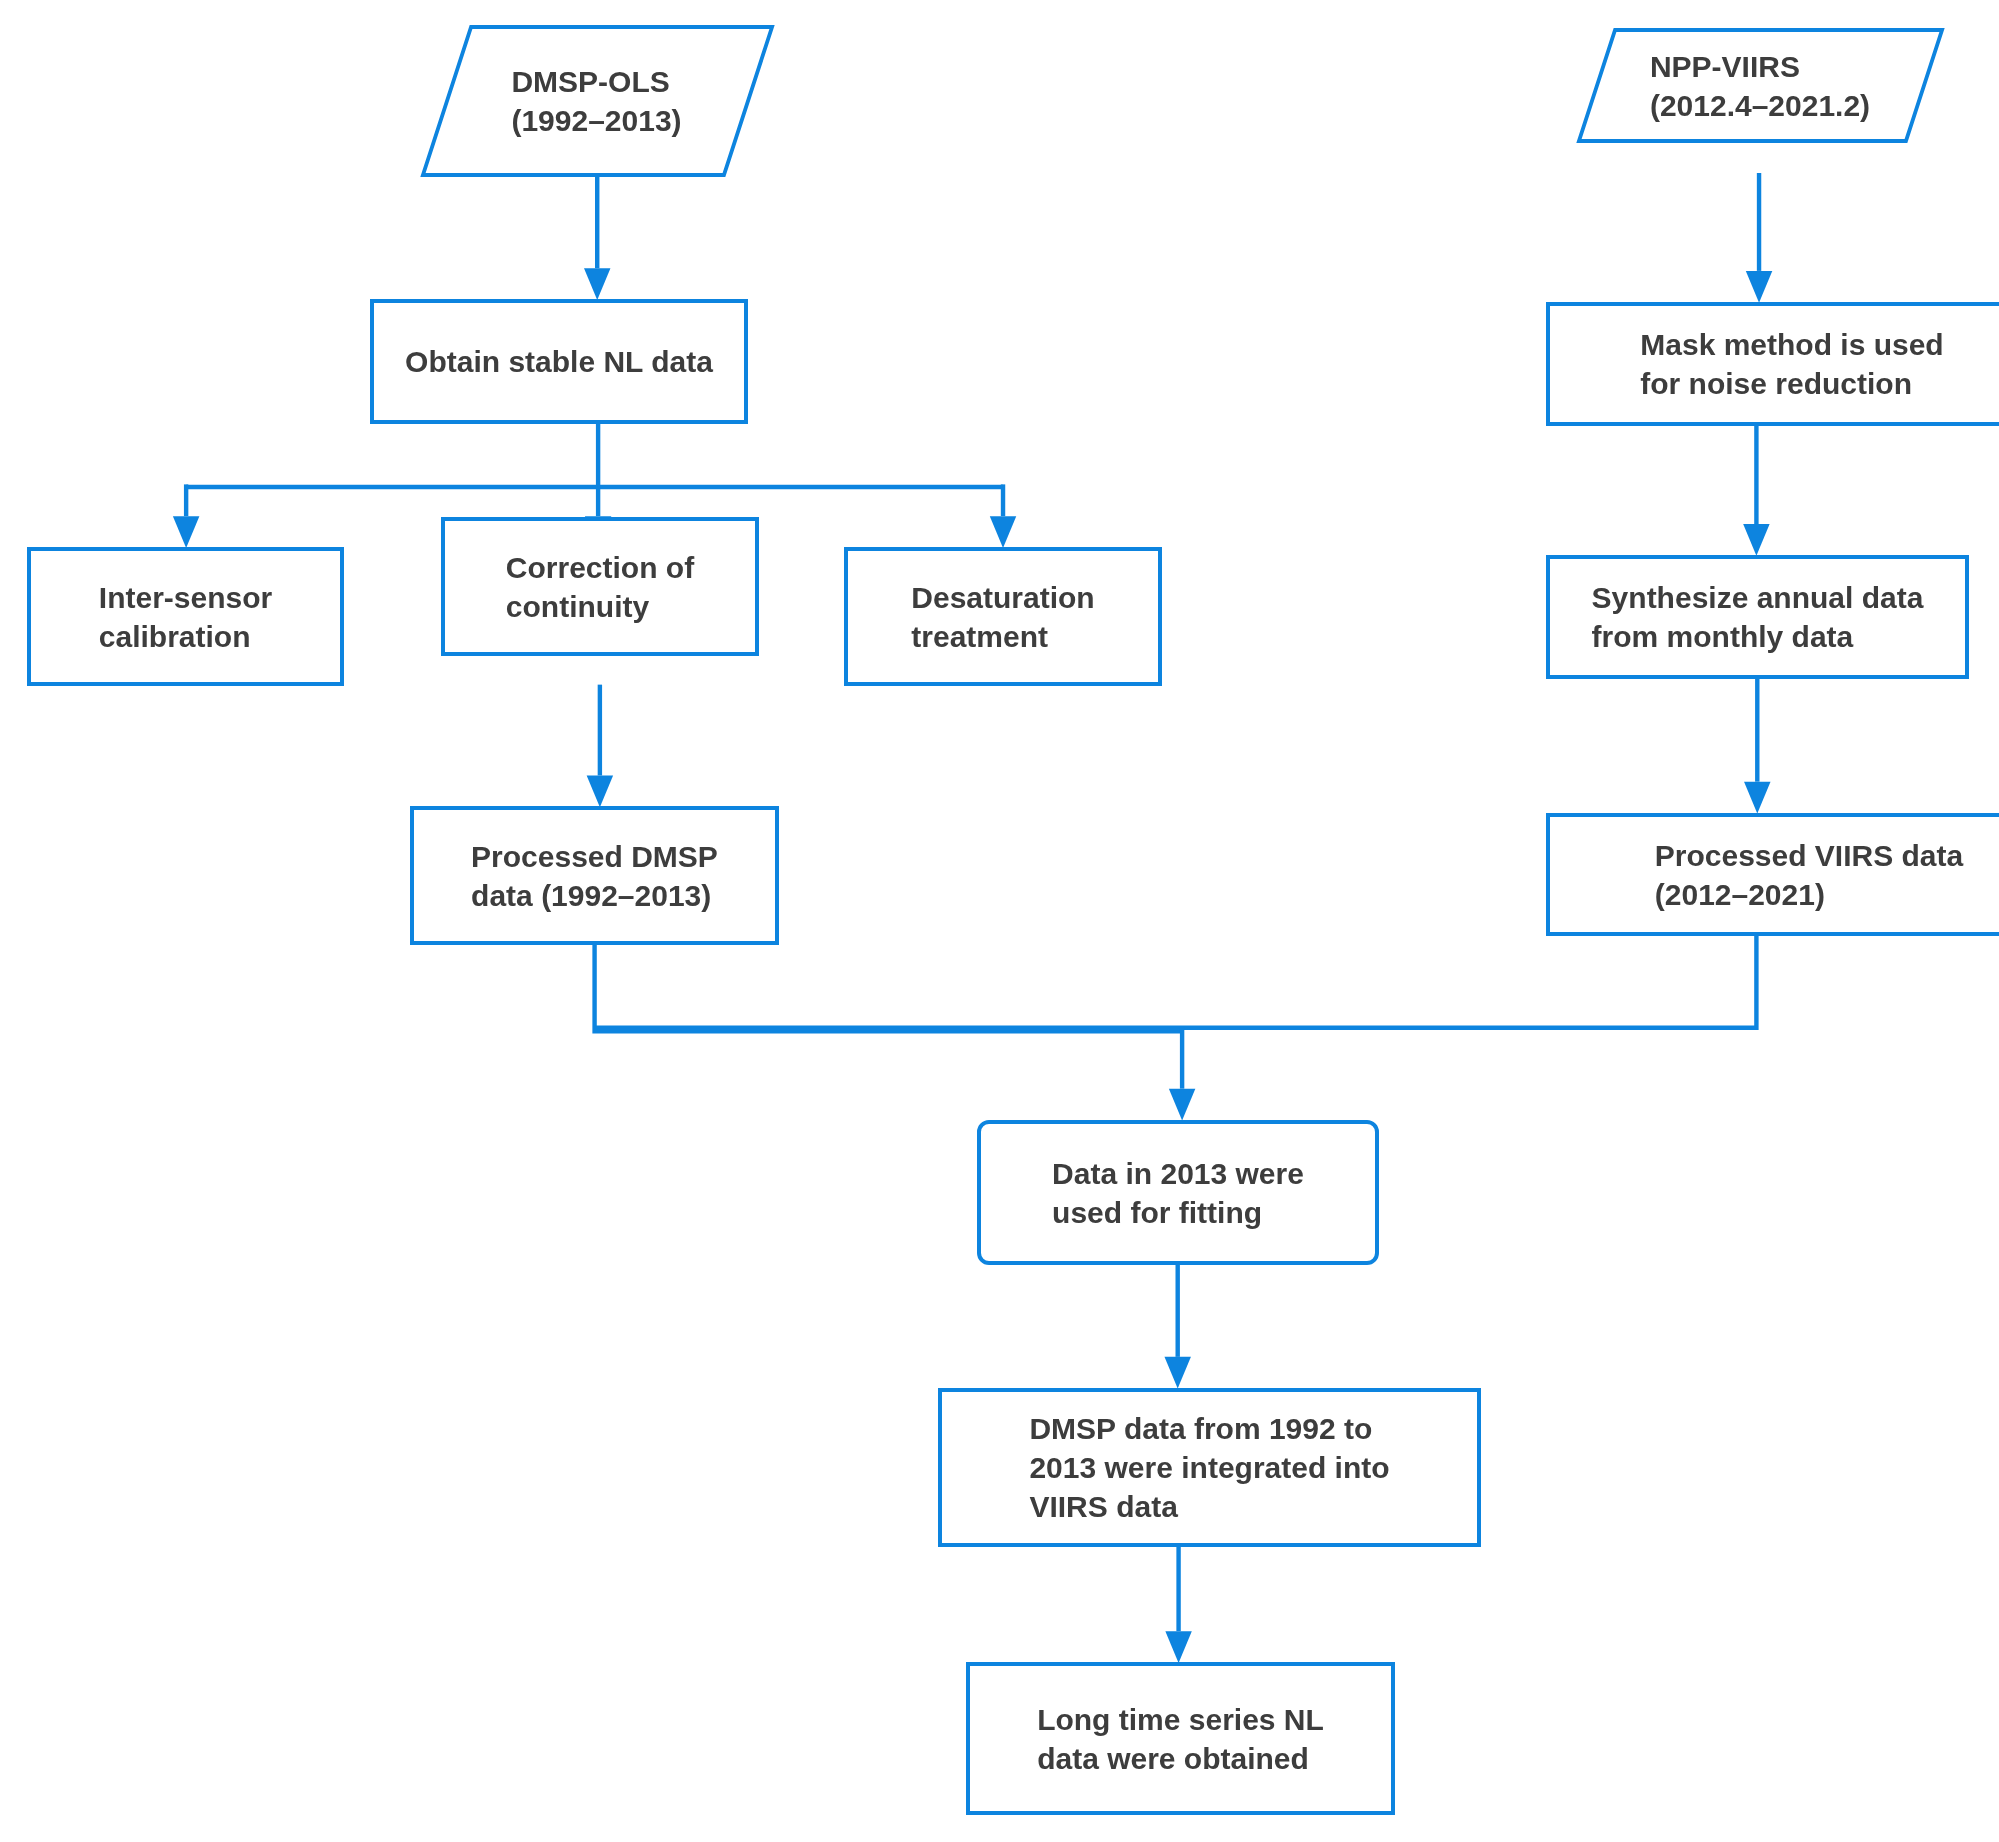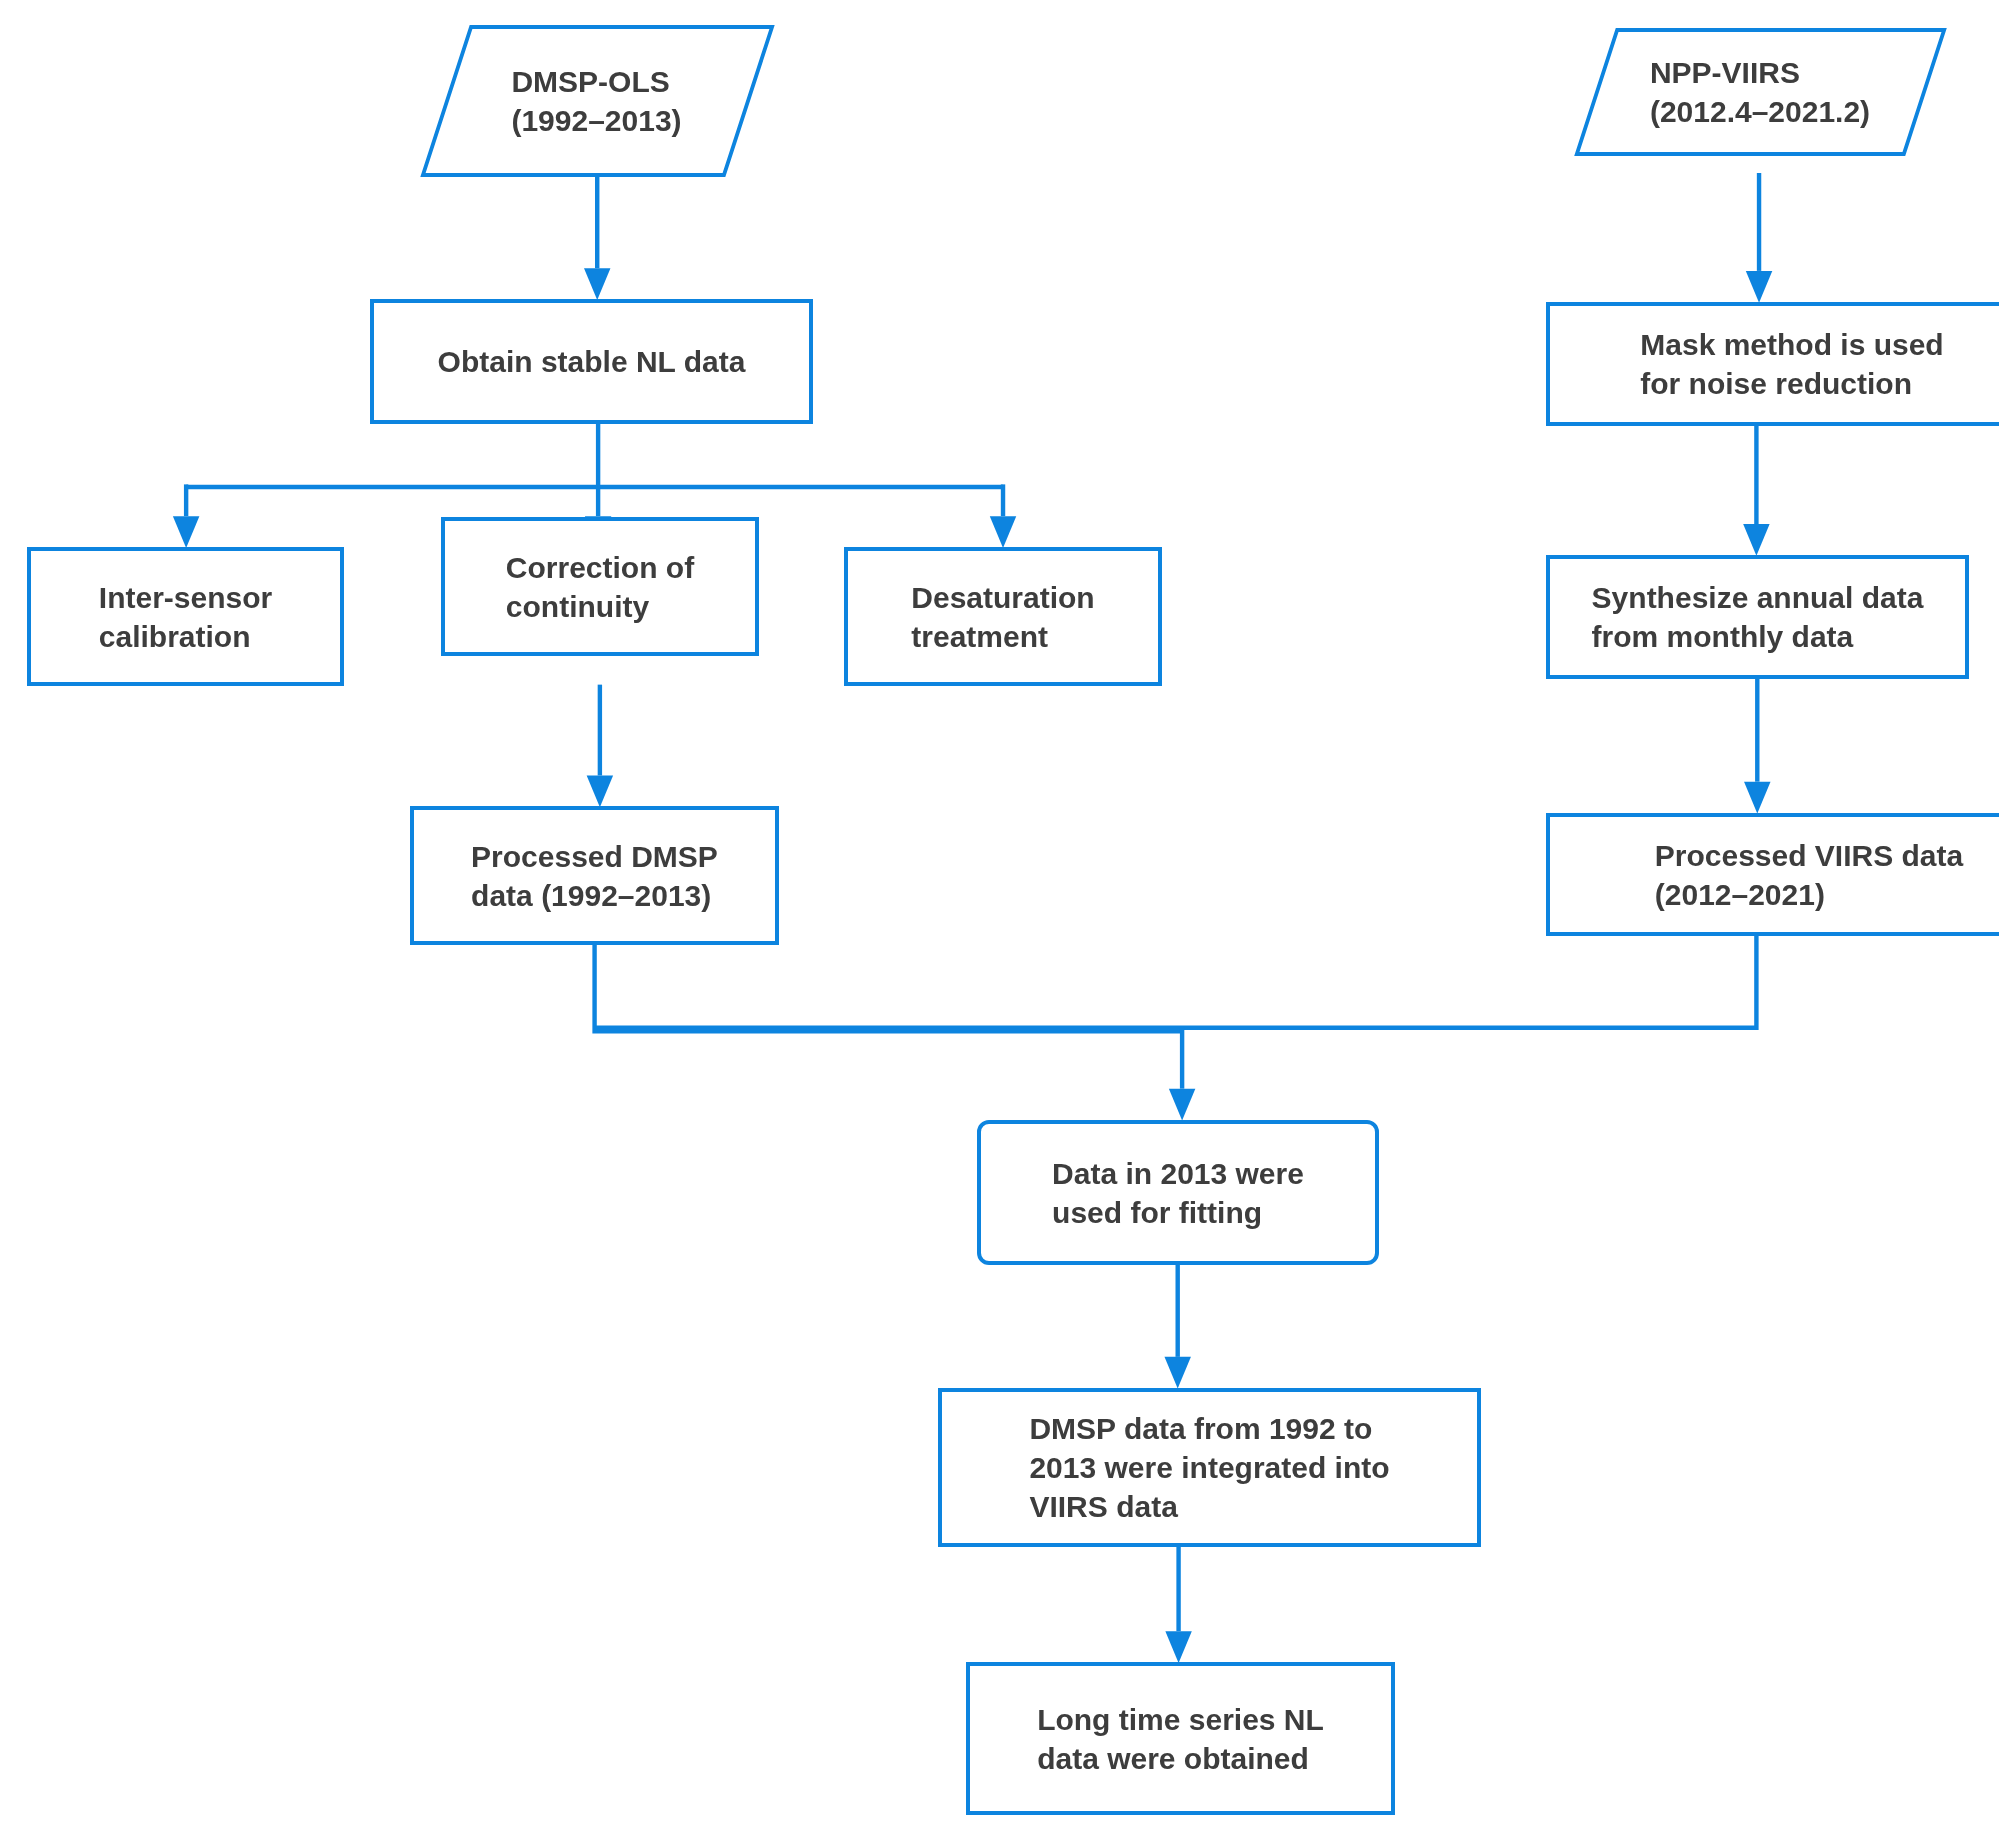--- a/index.html
+++ b/index.html
@@ -58,23 +58,23 @@
     height:100%;
     box-sizing:border-box;
     border:4.4px solid var(--blue);
     background:#ffffff;
     transform:skewX(-18deg);
     z-index:1;
   }
   
   #n-dmsp{left:419px;top:25px;width:355px;height:152px;}
   #n-dmsp .para-shape{left:25.6px;width:305px;}
-  #n-viirs{left:1571px;top:28px;width:378px;height:128px;}
+  #n-viirs{left:1571px;top:28px;width:378px;height:115px;}
   #n-viirs .para-shape{left:24px;width:331px;}
-  #n-obtain{left:370px;top:299px;width:443px;height:125px;}
+  #n-obtain{left:370px;top:299px;width:378px;height:125px;}
   #n-inter{left:27px;top:547px;width:317px;height:139px;}
   #n-correction{left:441px;top:517px;width:318px;height:139px;}
   #n-desaturation{left:844px;top:547px;width:318px;height:139px;}
   #n-processed-dmsp{left:410px;top:806px;width:369px;height:139px;}
   #n-mask{left:1546px;top:302px;width:492px;height:124px;}
   #n-synthesize{left:1546px;top:555px;width:423px;height:124px;}
   #n-processed-viirs{left:1546px;top:813px;width:502px;height:123px;padding-left:24px;}
   #n-fitting{left:977px;top:1120px;width:402px;height:145px;border-radius:12px;}
   #n-integrated{left:938px;top:1388px;width:543px;height:159px;}
   #n-long{left:966px;top:1662px;width:429px;height:153px;}

